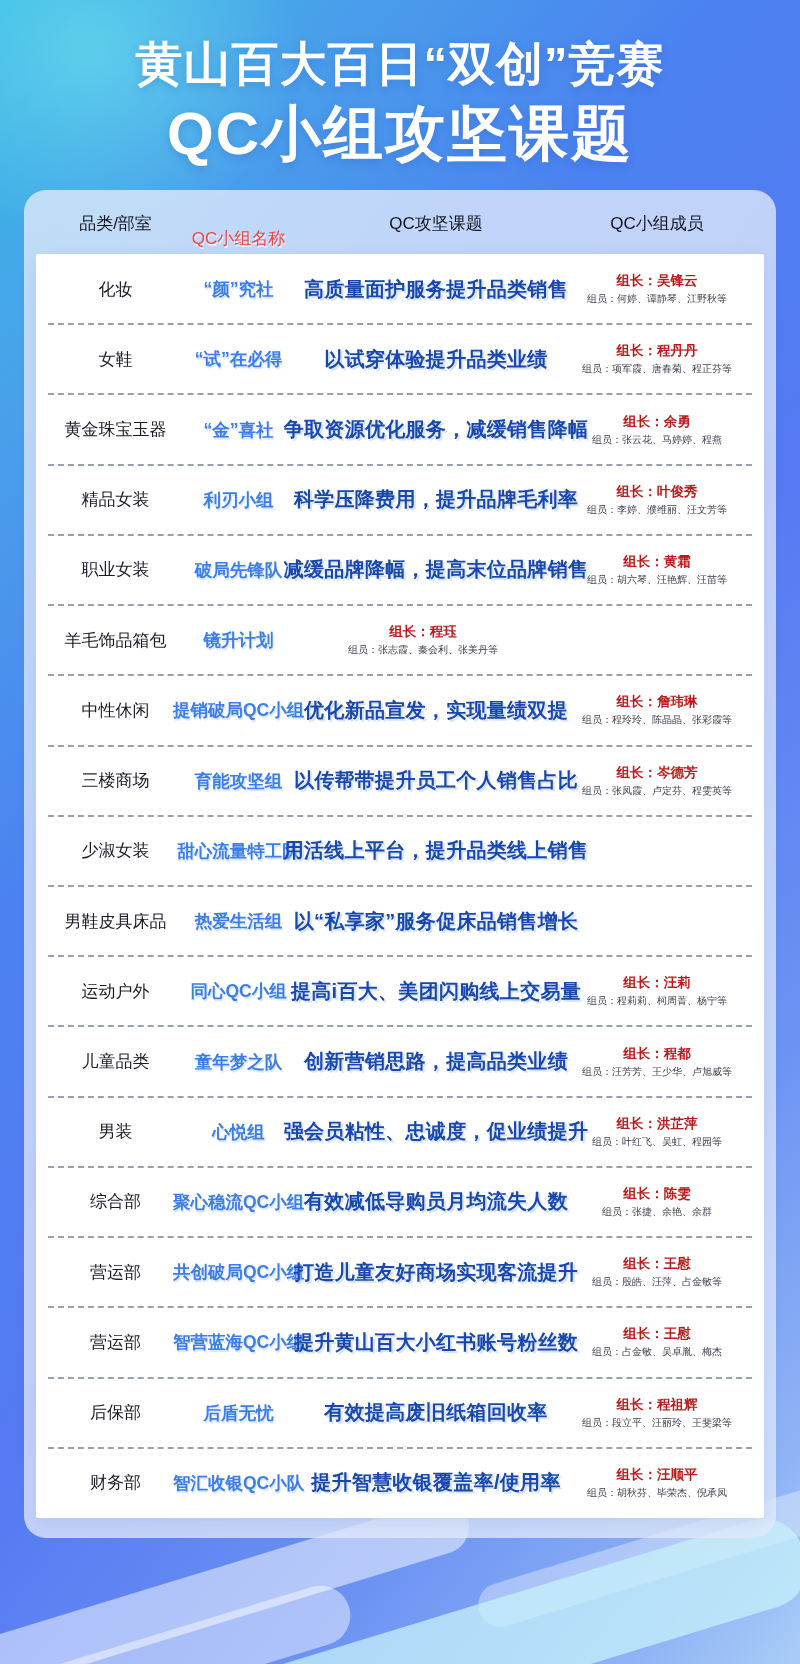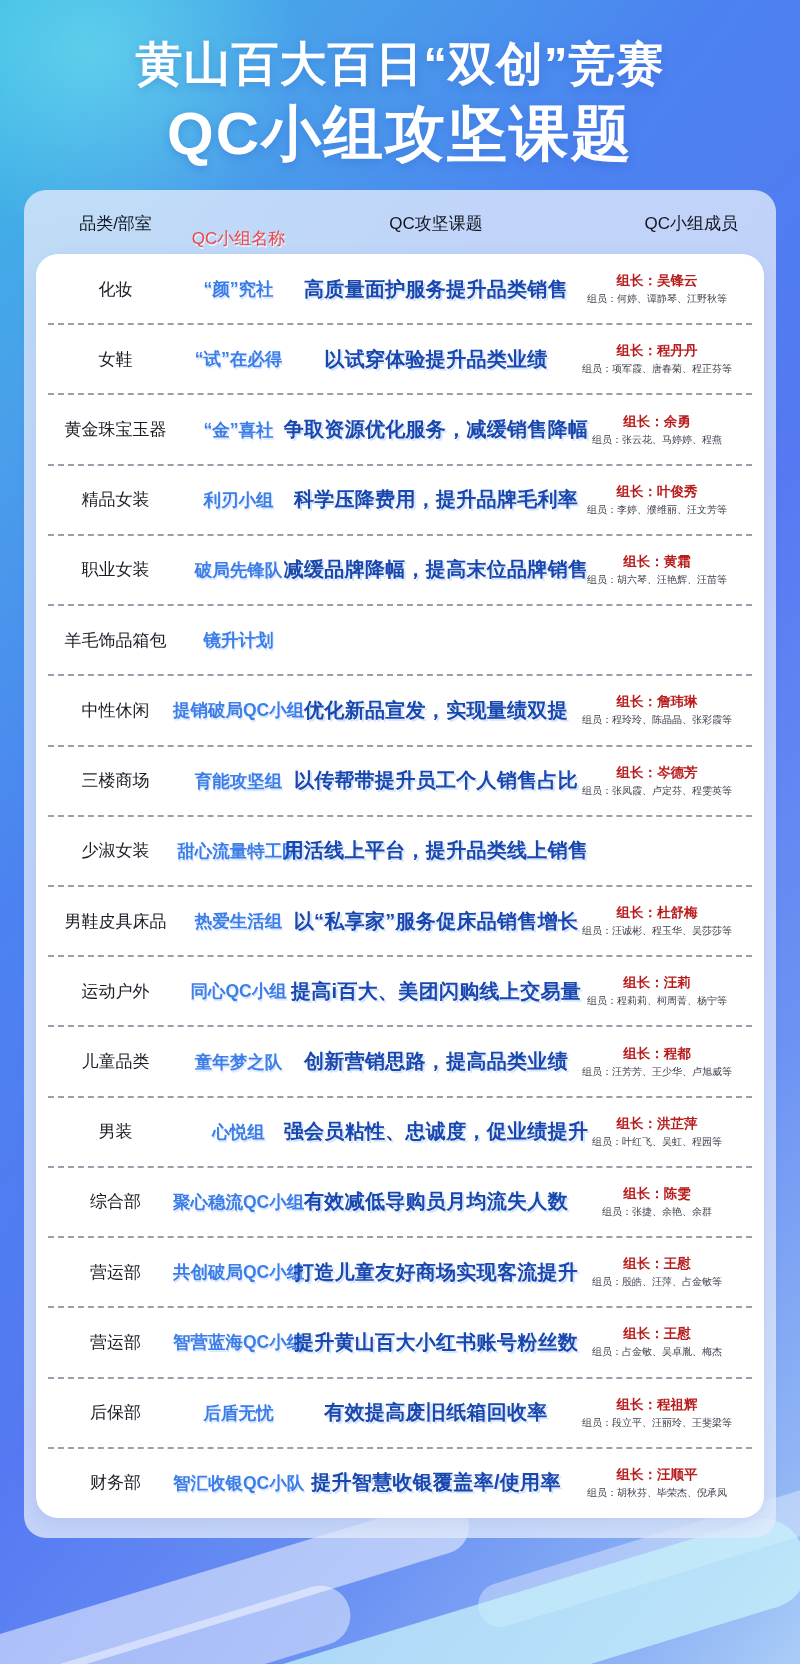--- a/index.html
+++ b/index.html
@@ -23,24 +23,24 @@
   .title .l2{font-size:60px;margin-top:17px;letter-spacing:2px;}
 
   .panel{position:absolute;left:24px;top:190px;width:752px;height:1348px;
     background:rgba(225,234,251,.78);border-radius:22px;}
 
   .thead{position:absolute;left:36px;top:192px;width:728px;height:62px;
     display:grid;grid-template-columns:145px 115px 280px 1fr;align-items:center;}
   .thead .h{text-align:center;font-size:17px;font-weight:normal;color:#14141f;white-space:nowrap;}
   .thead .h.c1{padding-left:14px;}
   .thead .h.c2{color:#ef4444;text-shadow:1px 2px 0 rgba(255,255,255,.7);margin-top:30px;}
-  .thead .h.c4{padding-right:26px;text-align:right;}
+  .thead .h.c4{padding-right:26px;}
 
   .card{position:absolute;left:36px;top:254px;width:728px;height:1264px;background:#ffffff;
-    border-radius:22px;display:flex;flex-direction:column;box-shadow:0 6px 18px rgba(40,80,180,.10);}
+    border-radius:2px;display:flex;flex-direction:column;box-shadow:0 6px 18px rgba(40,80,180,.10);}
   .row{flex:1;display:grid;grid-template-columns:145px 115px 280px 1fr;align-items:center;position:relative;}
   .row + .row::before{content:"";position:absolute;top:-1px;left:12px;right:12px;
     border-top:2px dashed #99a0ab;}
   .cell{text-align:center;justify-self:center;white-space:nowrap;}
   .cat{font-size:17px;color:#1b1b26;font-weight:500;padding-left:14px;}
   .grp{font-size:17.5px;font-weight:bold;color:#3d7de8;text-shadow:1px 2px 0 rgba(170,205,255,.45);}
   .top{font-size:20px;font-weight:bold;color:#1a47ad;letter-spacing:.3px;
     text-shadow:2px 2px 0 rgba(150,190,250,.40);}
   .mem{display:flex;flex-direction:column;align-items:center;gap:2px;padding-right:26px;}
   .mem .lead{font-size:13.5px;font-weight:bold;color:#b91c1c;}
@@ -111,20 +111,24 @@
       <div class="cell grp">破局先锋队</div>
       <div class="cell top">减缓品牌降幅，提高末位品牌销售</div>
       <div class="cell mem">
         <div class="lead">组长：黄霜</div>
         <div class="list">组员：胡六琴、汪艳辉、汪苗等</div>
       </div>
     </div>
     <div class="row">
       <div class="cell cat">羊毛饰品箱包</div>
       <div class="cell grp">镜升计划</div>
+      <div class="cell mem">
+        <div class="lead">组长：程珏</div>
+        <div class="list">组员：张志霞、秦会利、张美丹等</div>
+      </div>
     </div>
     <div class="row">
       <div class="cell cat">中性休闲</div>
       <div class="cell grp">提销破局QC小组</div>
       <div class="cell top">优化新品宣发，实现量绩双提</div>
       <div class="cell mem">
         <div class="lead">组长：詹玮琳</div>
         <div class="list">组员：程玲玲、陈晶晶、张彩霞等</div>
       </div>
     </div>
@@ -139,24 +143,20 @@
     </div>
     <div class="row">
       <div class="cell cat">少淑女装</div>
       <div class="cell grp">甜心流量特工队</div>
       <div class="cell top">用活线上平台，提升品类线上销售</div>
     </div>
     <div class="row">
       <div class="cell cat">男鞋皮具床品</div>
       <div class="cell grp">热爱生活组</div>
       <div class="cell top">以“私享家”服务促床品销售增长</div>
-      <div class="cell mem">
-        <div class="lead">组长：杜舒梅</div>
-        <div class="list">组员：汪诚彬、程玉华、吴莎莎等</div>
-      </div>
     </div>
     <div class="row">
       <div class="cell cat">运动户外</div>
       <div class="cell grp">同心QC小组</div>
       <div class="cell top">提高i百大、美团闪购线上交易量</div>
       <div class="cell mem">
         <div class="lead">组长：汪莉</div>
         <div class="list">组员：程莉莉、柯周菁、杨宁等</div>
       </div>
     </div>

